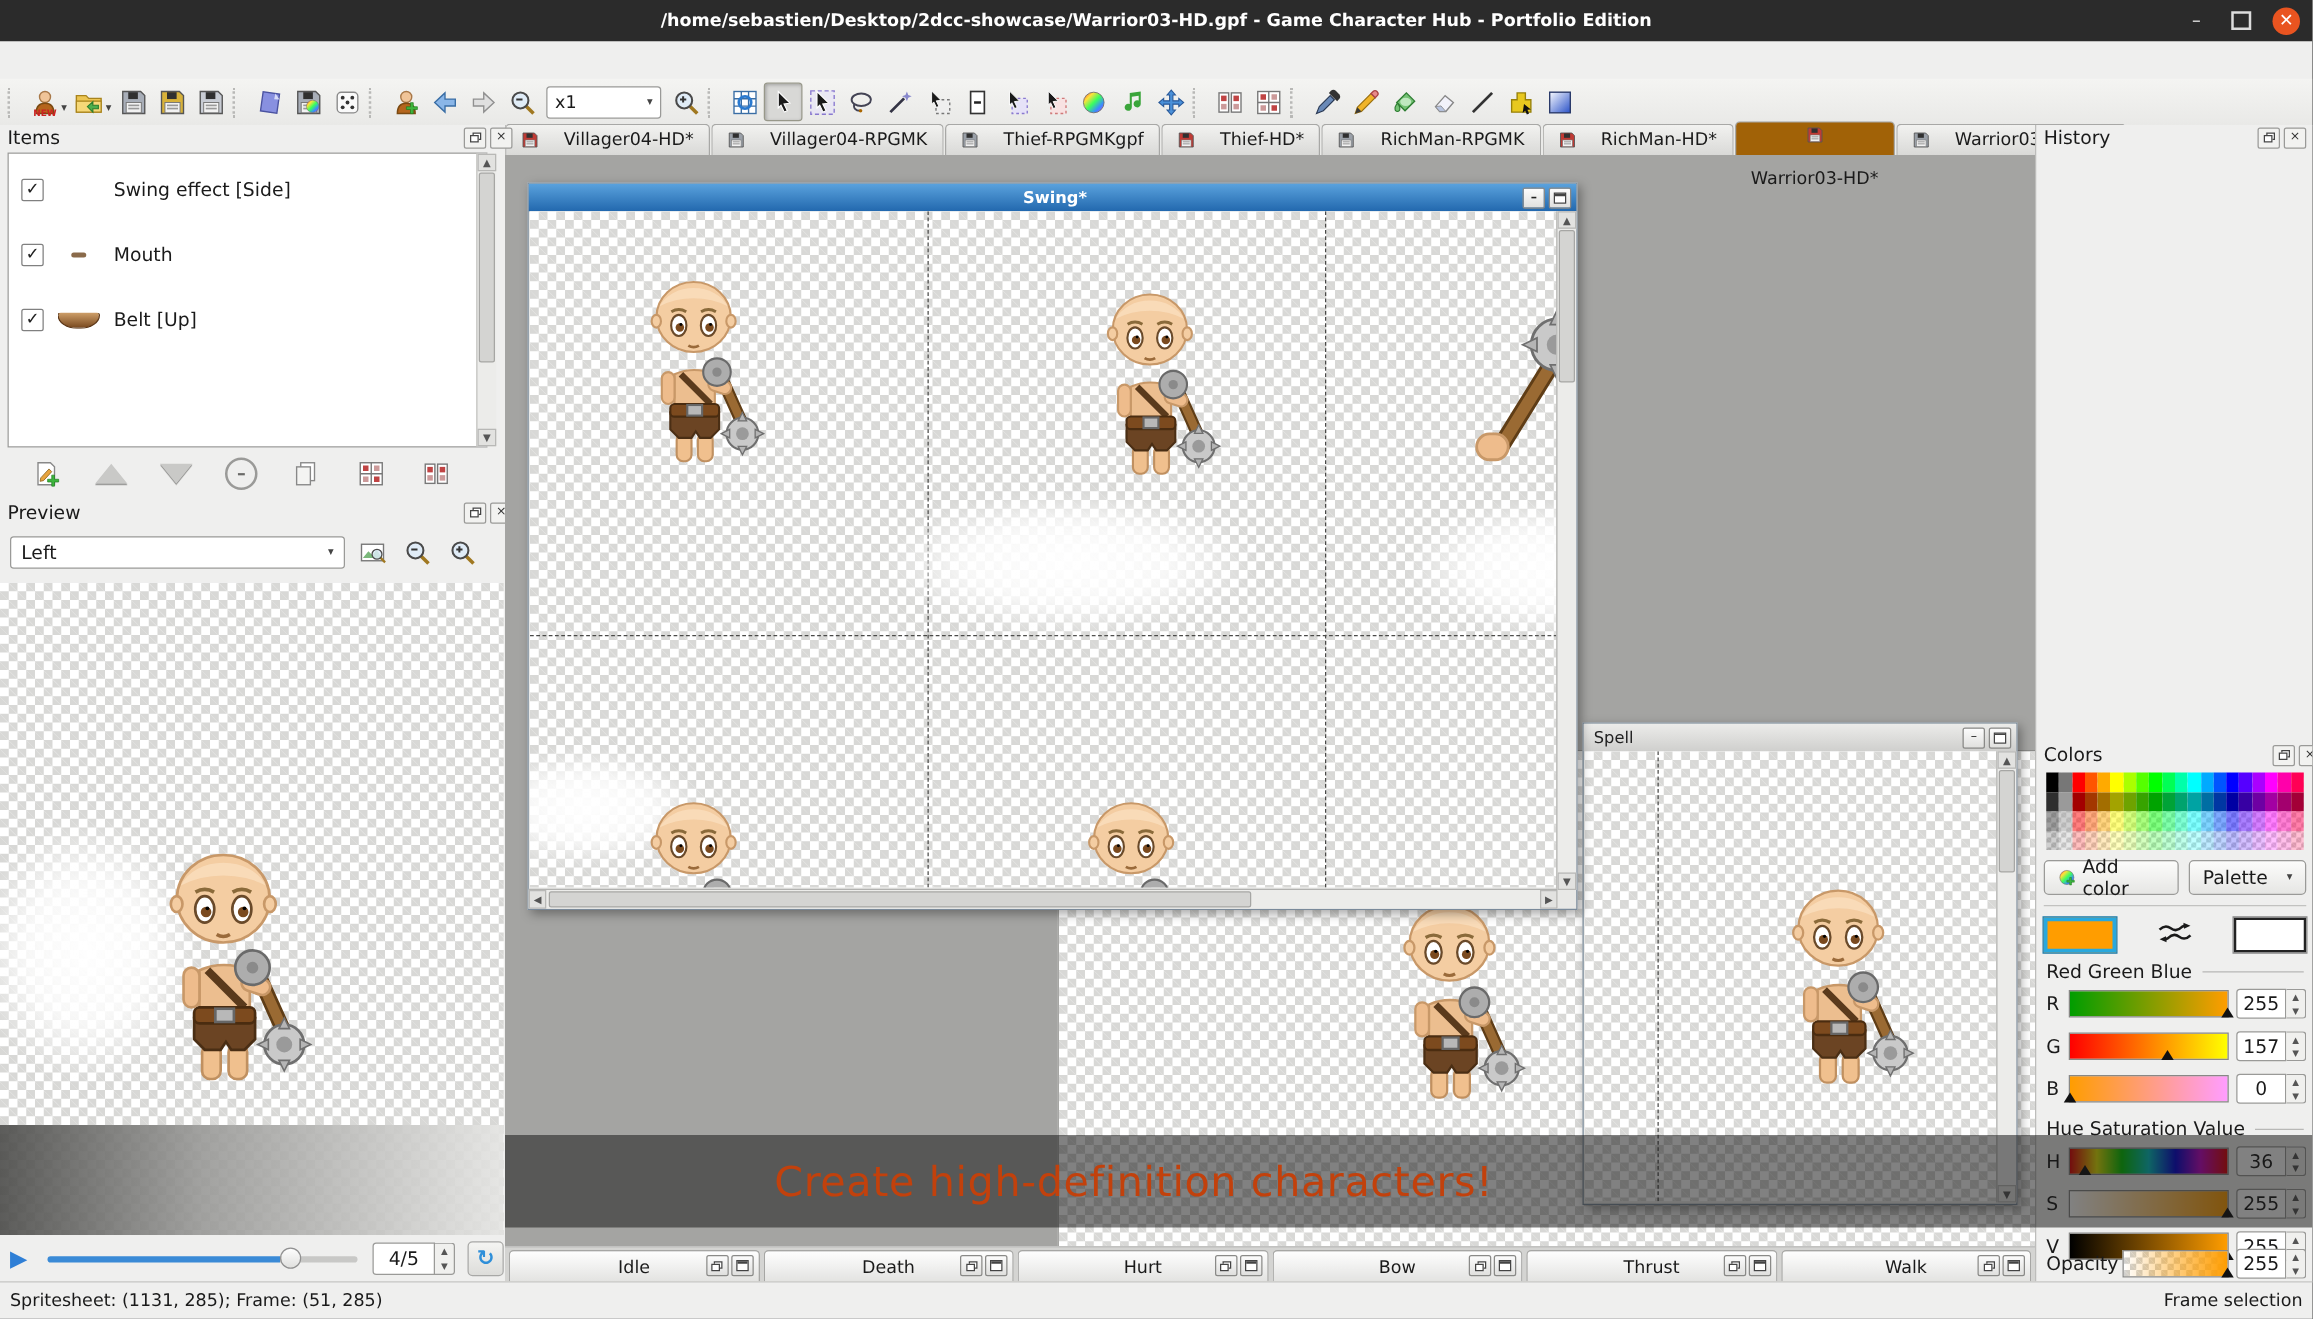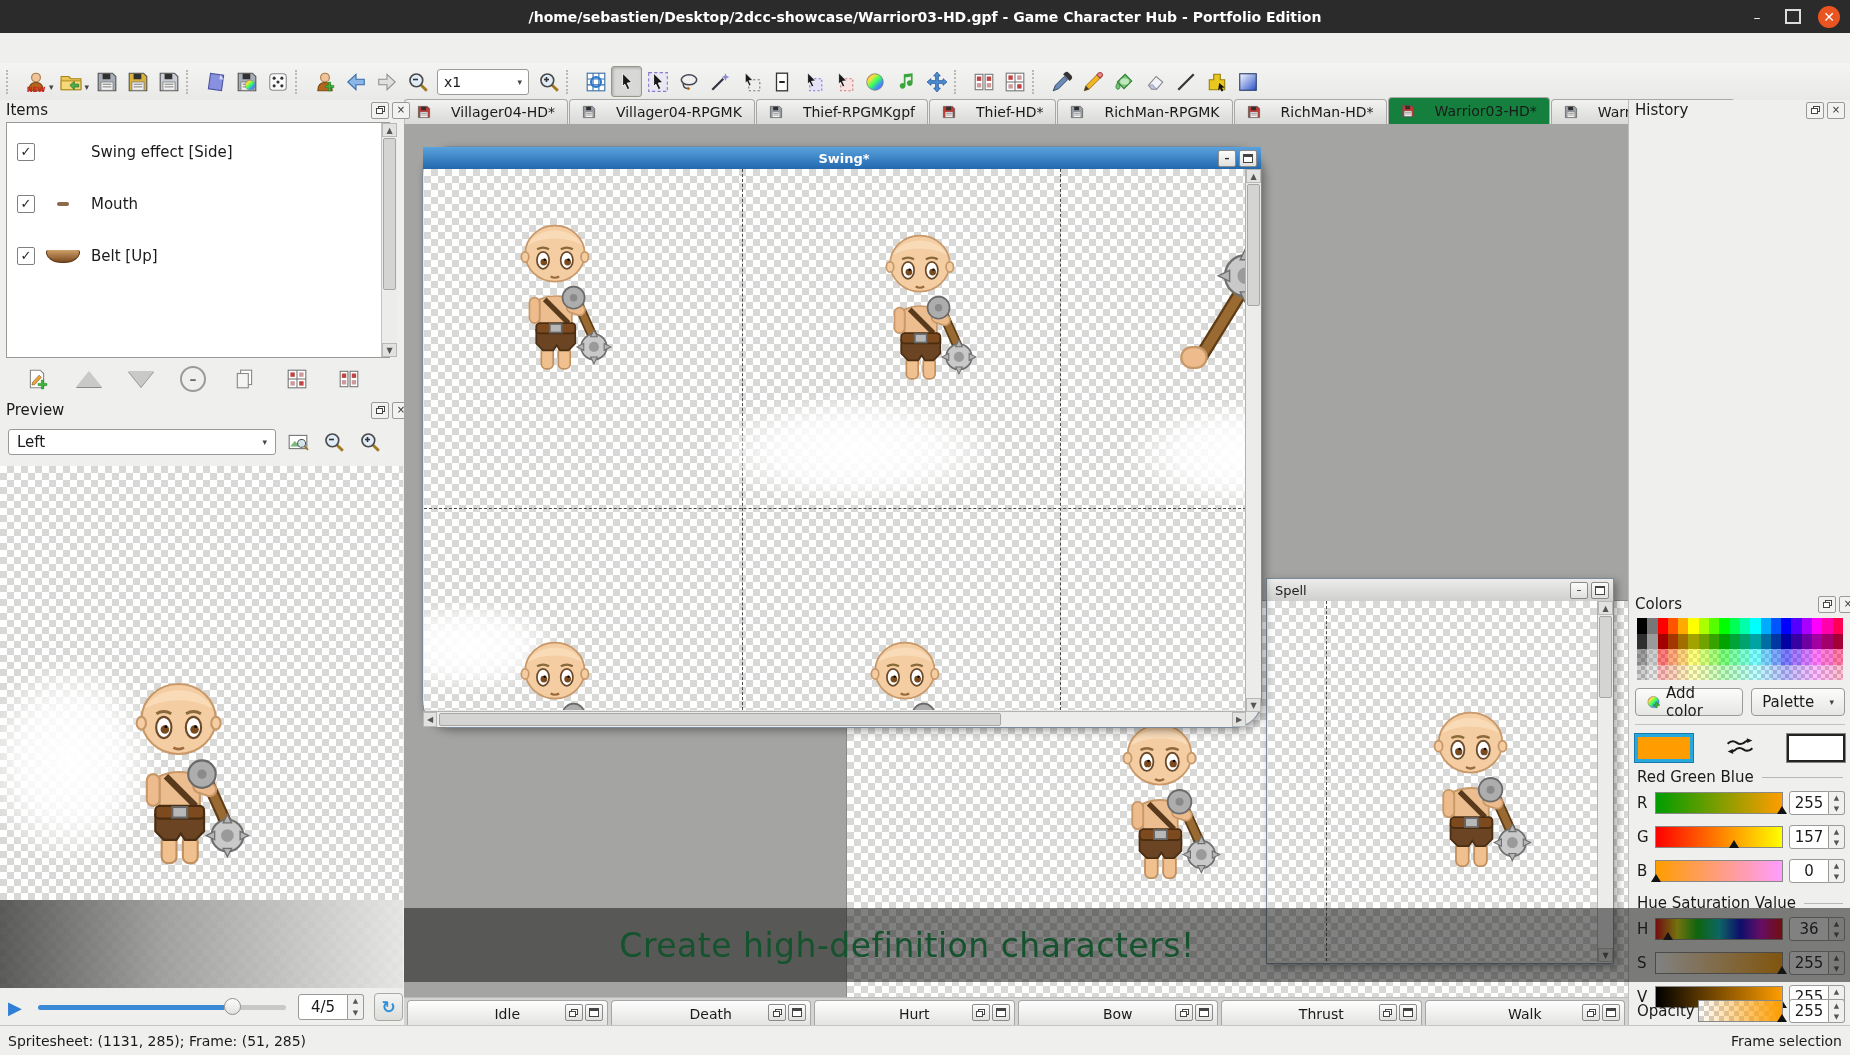--- a/index.html
+++ b/index.html
@@ -27,21 +27,21 @@
   .ti.pressed{background:#d8d8d6;border-color:#98988a;box-shadow:inset 1px 1px 3px rgba(0,0,0,.25);}
   .ti-s{width:22px;height:22px;}
   .caret{font-size:9px;color:#444;margin:10px 2px 0 -2px;}
   .zoom-combo{height:24px;width:78px;background:#fff;border:1px solid #9a9a98;border-radius:3px;display:flex;align-items:center;margin:0 4px;padding:0 6px;justify-content:space-between;font-size:14px;}
   .zoom-combo .caret{margin:0;}
 
   
   .tabstrip{position:absolute;left:404px;top:100px;width:1224px;height:24px;display:flex;align-items:flex-end;background:#eaeae8;border-bottom:1px solid #98989a;}
   .doc-tab{display:flex;align-items:center;gap:20px;padding:3px 12px 4px;height:17px;background:linear-gradient(#f2f2f0,#d9d9d7);
            border:1px solid #a8a8a6;border-bottom:none;border-radius:4px 4px 0 0;margin-right:1px;font-size:14px;white-space:nowrap;}
-  .doc-tab.active{background:#15803d;height:19px;position:relative;z-index:2;}
+  .doc-tab.active{background:#a16207;height:19px;position:relative;z-index:2;flex-direction:column;}
   .tab-ic{width:14px;height:14px;display:inline-flex;}
   .tab-ic svg{width:14px;height:14px;color:#9aa0a8;}
   .tab-ic.hd svg{color:#c03a34;}
   .tab-scroll{margin-left:auto;width:17px;height:20px;border:1px solid #a8a8a6;background:linear-gradient(#fafafa,#ddd);display:flex;align-items:center;justify-content:center;font-size:10px;color:#333;}
 
   
   .panel-head{height:20px;display:flex;align-items:center;padding:0 6px;font-size:15px;color:#1a1a1a;}
   .ph-title{flex:1;}
   .ph-btn{width:16px;height:15px;border:1px solid #9a9a98;background:#f2f2f0;border-radius:2px;display:flex;align-items:center;justify-content:center;margin-left:3px;font-size:10px;color:#333;line-height:1;}
   .mini-float{position:relative;width:9px;height:8px;}
@@ -146,21 +146,21 @@
   .gg{background:linear-gradient(90deg,rgb(255,0,0),rgb(255,255,0));}
   .gb{background:linear-gradient(90deg,rgb(255,157,0),rgb(255,157,255));}
   .gh{background:linear-gradient(90deg,#e00000,#e0e000 17%,#00c000 33%,#00c0c0 50%,#0000d0 67%,#c000c0 83%,#e00000);}
   .gs{background:linear-gradient(90deg,#ffffff,#ff9d00);}
   .gv{background:linear-gradient(90deg,#000000,#ff9d00);}
   .op-row .sl-label{width:62px;}
   .op-row .sl-bar{width:86px;background-image:linear-gradient(90deg,rgba(255,157,0,0),rgba(255,157,0,1)),linear-gradient(45deg,#d0d0ce 25%,transparent 25%,transparent 75%,#d0d0ce 75%),linear-gradient(45deg,#d0d0ce 25%,transparent 25%,transparent 75%,#d0d0ce 75%);background-size:100% 100%,10px 10px,10px 10px;background-position:0 0,0 0,5px 5px;background-color:#fff;}
 
   
   .overlay-banner{position:absolute;left:404px;top:908px;width:1446px;height:74px;background:rgba(26,26,26,.55);z-index:50;display:flex;align-items:center;justify-content:center;padding-right:440px;box-sizing:border-box;}
-  .overlay-text{color:#14532d;font-size:33px;letter-spacing:.5px;}
+  .overlay-text{color:#c2410c;font-size:33px;letter-spacing:.5px;}
 
   
   .statusbar{position:absolute;left:0;bottom:0;width:100%;height:29px;background:#efefee;border-top:1px solid #c6c6c4;display:flex;align-items:center;font-size:14px;}
   .status-left{margin-left:8px;}
   .status-right{margin-left:auto;margin-right:8px;}
 </style>
 </head>
 <body>
 
 <svg width="0" height="0" style="position:absolute" aria-hidden="true">
@@ -796,21 +796,21 @@
             <use href="#spr"></use>
           </svg>
       </div>
       <div class="sb-vert" style="bottom:1px;">
         <div class="sb-a">▲</div>
         <div class="sbv-th" style="height:80px;"></div>
         <div class="sb-a bot">▼</div>
       </div>
     </div>
 
-    <div class="child" style="left:18px;top:22px;width:838px;height:580px;border-radius:28px;">
+    <div class="child" style="left:18px;top:22px;width:838px;height:580px;">
       <div class="child-title ct-blue">
         <span>Swing*</span>
         <span class="ct-btns">
           <span class="ct-btn">–</span>
           <span class="ct-btn">
               <span class="mini-maxi"></span>
             </span>
         </span>
       </div>
       <div class="child-content checker" style="left:1px;top:22px;width:822px;height:541px;">

